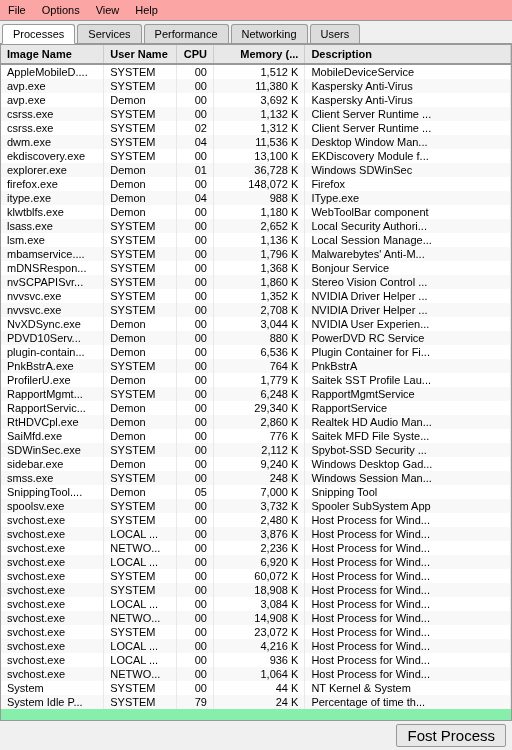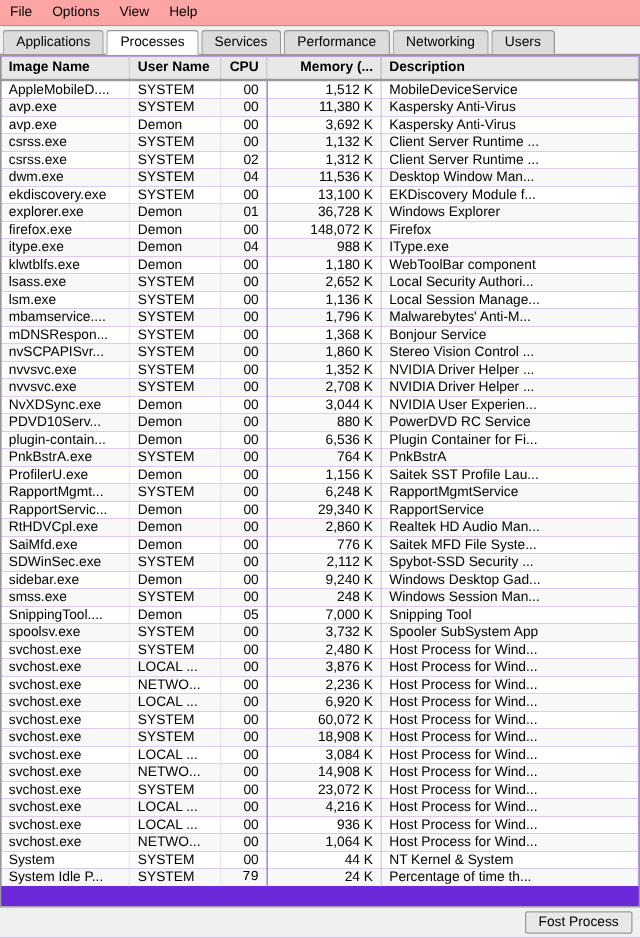--- a/index.html
+++ b/index.html
@@ -49,21 +49,21 @@
       background: #ffffff;
       border-bottom: 1px solid white;
       margin-bottom: -1px;
       z-index: 1;
     }
 
     
     .main-content {
       display: flex;
       height: calc(750px - 52px);
-      background: #6d28d9;
+      background: #86efac;
       border: 1px solid #999;
       margin: 0;
       overflow: hidden;
     }
 
     
     .process-table-wrapper {
       flex: 1;
       overflow-y: auto;
       overflow-x: hidden;
@@ -121,39 +121,38 @@
       font-size: 11px;
       display: flex;
       justify-content: flex-end;
       gap: 8px;
       position: absolute;
       bottom: 0;
       width: 512px;
     }
     .bottom-btn {
       padding: 2px 10px;
-      font-size: 11px;
+      font-size: 15px;
       border: 1px solid #999;
       background: #e8e8e8;
       cursor: pointer;
       border-radius: 2px;
     }
   </style>
 </head>
 <body>
 
 <div class="menu-bar">
   <span class="menu-item">File</span>
   <span class="menu-item">Options</span>
   <span class="menu-item">View</span>
   <span class="menu-item">Help</span>
 </div>
 
 <div class="tab-bar">
-  <div class="tab">Applications</div>
   <div class="tab active">Processes</div>
   <div class="tab">Services</div>
   <div class="tab">Performance</div>
   <div class="tab">Networking</div>
   <div class="tab">Users</div>
 </div>
 
 <div class="main-content">
   <div class="process-table-wrapper">
     <table>
@@ -214,21 +213,21 @@
             <td class="col-user">SYSTEM</td>
             <td class="col-cpu" style="text-align: right;">00</td>
             <td class="col-mem" style="text-align: right;">13,100 K</td>
             <td class="col-desc">EKDiscovery Module f...</td>
           </tr>
           <tr>
             <td class="col-image">explorer.exe</td>
             <td class="col-user">Demon</td>
             <td class="col-cpu" style="text-align: right;">01</td>
             <td class="col-mem" style="text-align: right;">36,728 K</td>
-            <td class="col-desc">Windows Explorer</td>
+            <td class="col-desc">Windows SDWinSec</td>
           </tr>
           <tr>
             <td class="col-image">firefox.exe</td>
             <td class="col-user">Demon</td>
             <td class="col-cpu" style="text-align: right;">00</td>
             <td class="col-mem" style="text-align: right; padding-left: 28px;">148,072 K</td>
             <td class="col-desc">Firefox</td>
           </tr>
           <tr>
             <td class="col-image">itype.exe</td>
@@ -318,21 +317,21 @@
             <td class="col-image">PnkBstrA.exe</td>
             <td class="col-user">SYSTEM</td>
             <td class="col-cpu" style="text-align: right;">00</td>
             <td class="col-mem" style="text-align: right;">764 K</td>
             <td class="col-desc">PnkBstrA</td>
           </tr>
           <tr>
             <td class="col-image">ProfilerU.exe</td>
             <td class="col-user">Demon</td>
             <td class="col-cpu" style="text-align: right;">00</td>
-            <td class="col-mem" style="text-align: right;">1,156 K</td>
+            <td class="col-mem" style="text-align: right;">1,779 K</td>
             <td class="col-desc">Saitek SST Profile Lau...</td>
           </tr>
           <tr>
             <td class="col-image">RapportMgmt...</td>
             <td class="col-user">SYSTEM</td>
             <td class="col-cpu" style="text-align: right;">00</td>
             <td class="col-mem" style="text-align: right;">6,248 K</td>
             <td class="col-desc">RapportMgmtService</td>
           </tr>
           <tr>
@@ -478,21 +477,21 @@
           <tr>
             <td class="col-image">System</td>
             <td class="col-user">SYSTEM</td>
             <td class="col-cpu" style="text-align: right;">00</td>
             <td class="col-mem" style="text-align: right;">44 K</td>
             <td class="col-desc">NT Kernel &amp; System</td>
           </tr>
           <tr>
             <td class="col-image">System Idle P...</td>
             <td class="col-user">SYSTEM</td>
-            <td class="col-cpu" style=" font-family: Liberation Mono, monospace;">79</td>
+            <td class="col-cpu" style="">79</td>
             <td class="col-mem" style="text-align: right;">24 K</td>
             <td class="col-desc">Percentage of time th...</td>
           </tr>
         </tbody>
     </table>
   </div>
 </div>
 
 <div class="bottom-bar">
   <button class="bottom-btn">Fost Process</button>

